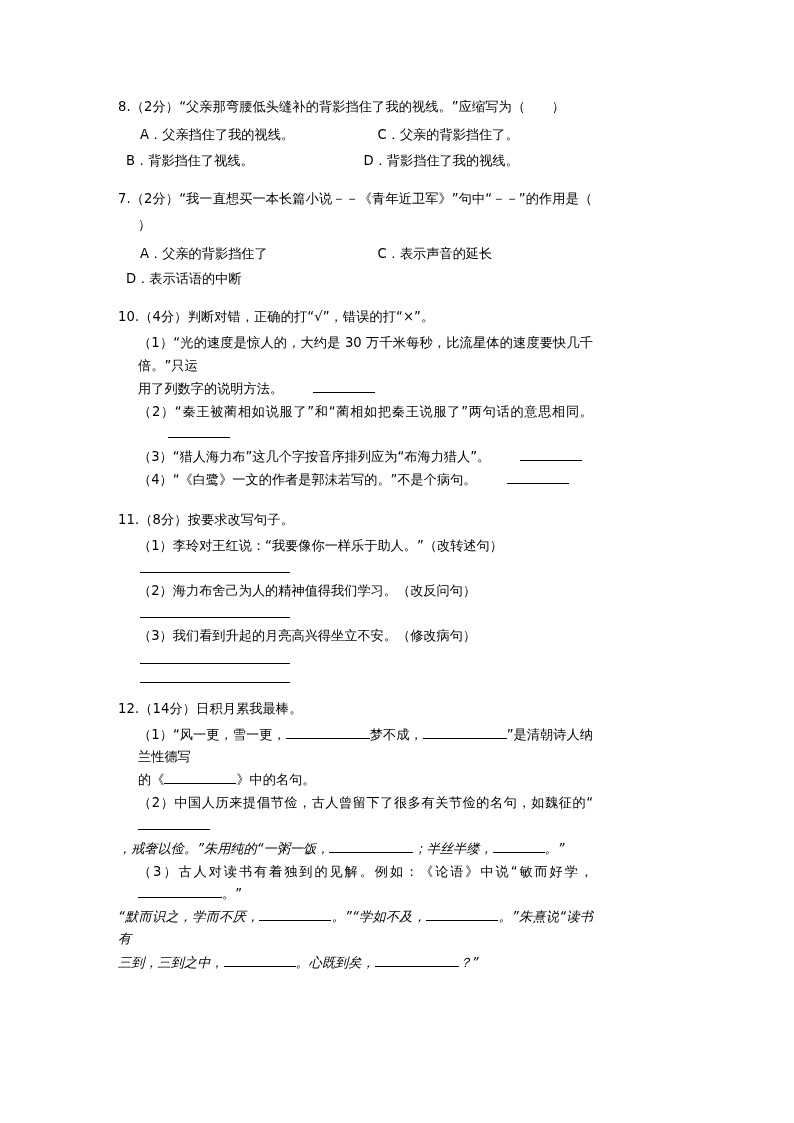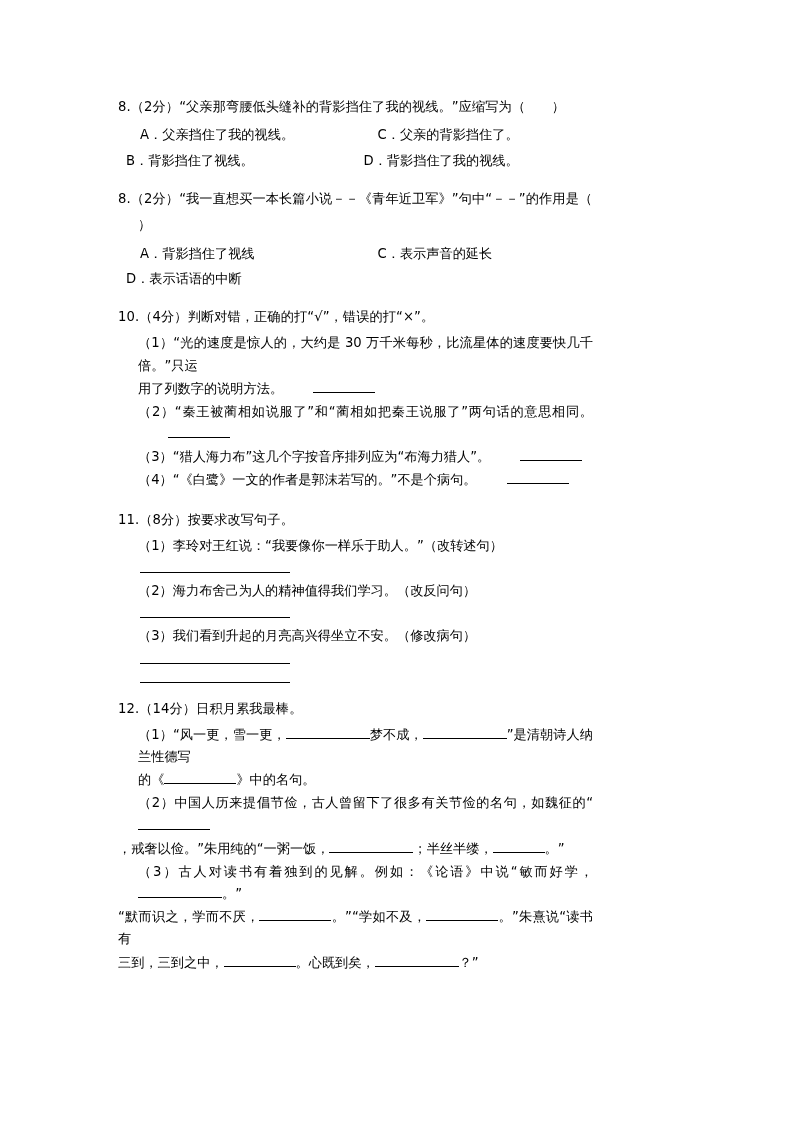--- a/index.html
+++ b/index.html
@@ -47,20 +47,21 @@
   }
   .sub {
     font-size: 13.2px;
     line-height: 1.68;
     padding-left: 20px;
     margin-bottom: 1px;
     text-align: justify;
   }
   .sub.cont {
     padding-left: 20px;
+    font-style: italic;
   }
   .blank-line {
     display: inline-block;
     border-bottom: 1px solid #000;
     vertical-align: baseline;
   }
   .answer-rule {
     margin: 4px 0 7px 22px;
     width: 150px;
     border-bottom: 1px solid #000;
@@ -88,24 +89,24 @@
       <div class="opt">A．父亲挡住了我的视线。</div>
       <div class="opt">C．父亲的背影挡住了。</div>
       <div class="opt right">B．背影挡住了视线。</div>
       <div class="opt right">D．背影挡住了我的视线。</div>
     </div>
   </div>
 
   <div class="gap-sm"></div>
 
   <div class="q">
-    <div class="q-title">8.（2分）“我一直想买一本长篇小说－－《青年近卫军》”句中“－－”的作用是（</div>
+    <div class="q-title">7.（2分）“我一直想买一本长篇小说－－《青年近卫军》”句中“－－”的作用是（</div>
     <div class="q-title" style="padding-left:20px;">）</div>
     <div class="options-2col">
-      <div class="opt">A．背影挡住了视线</div>
+      <div class="opt">A．父亲的背影挡住了</div>
       <div class="opt">C．表示声音的延长</div>
       <div class="opt right">D．表示话语的中断</div>
     </div>
   </div>
 
   <div class="gap-sm"></div>
 
   <div class="q">
     <div class="q-title">10.（4分）判断对错，正确的打“√”，错误的打“×”。</div>
     <div class="sub">（1）“光的速度是惊人的，大约是 30 万千米每秒，比流星体的速度要快几千倍。”只运</div>

